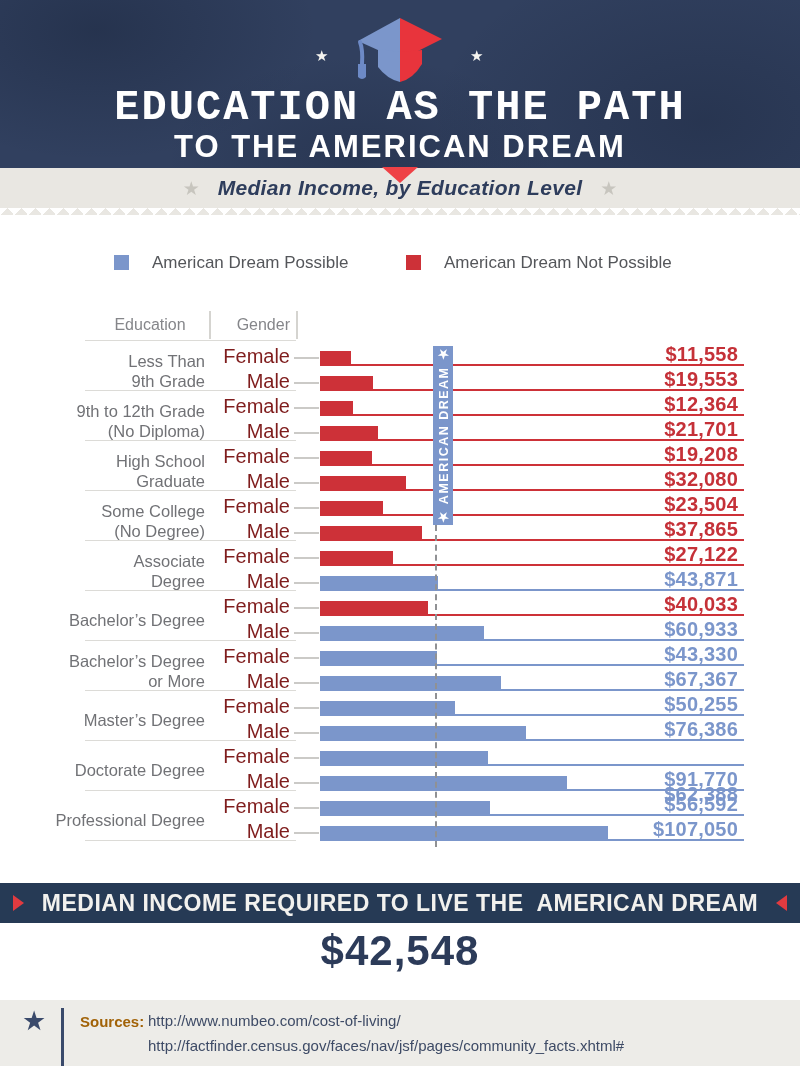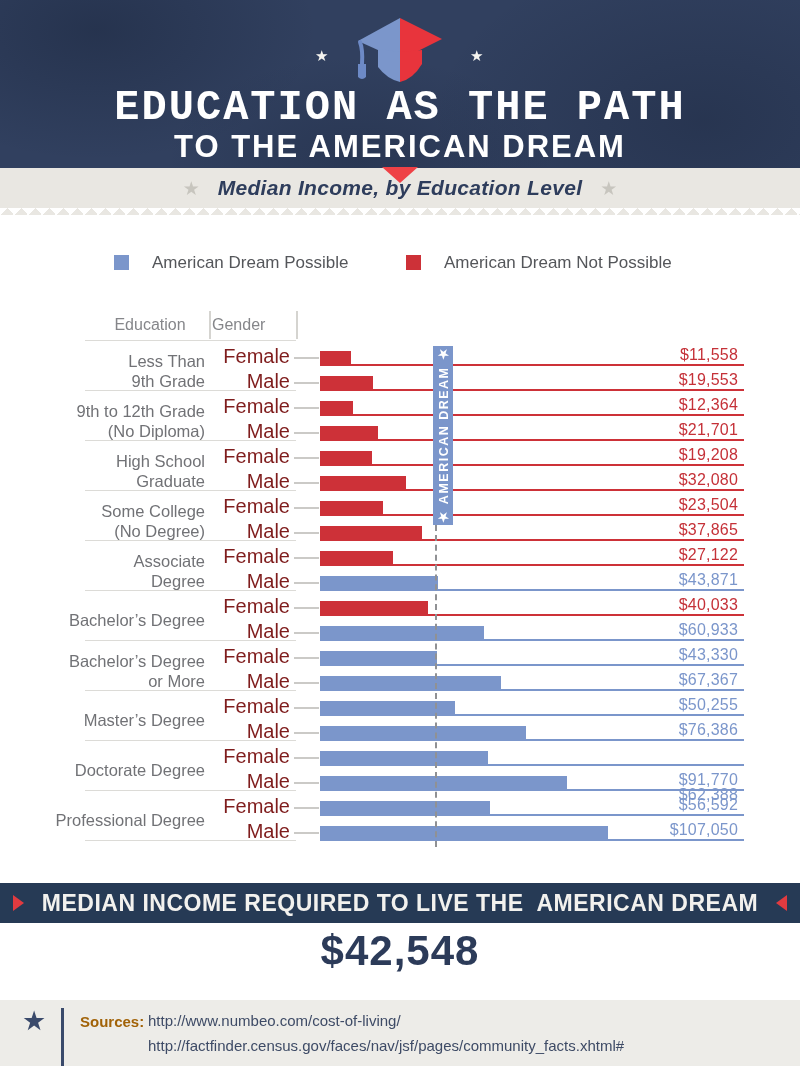--- a/index.html
+++ b/index.html
@@ -36,37 +36,37 @@
   .legend-item.possible{left:114px;}
   .legend-item.notpossible{left:406px;}
   .swatch{width:15px;height:15px;flex:0 0 15px;}
   .swatch.blue{background:#7b96cb;}
   .swatch.red{background:#cd3138;}
   .legend-label{color:#54565a;font-size:17px;line-height:17px;}
 
   
   .col-head{position:absolute;top:316px;color:#85868a;font-size:16px;line-height:18px;}
   .col-head.education{left:95px;width:110px;text-align:center;}
-  .col-head.gender{left:212px;width:70px;text-align:left;}
+  .col-head.gender{left:220px;width:70px;text-align:right;}
   .col-divider{position:absolute;top:311px;width:2px;height:28px;background:#d5d4d0;}
   .col-divider.d1{left:209px;}
   .col-divider.d2{left:296px;}
 
   
   .chart{position:absolute;left:0;top:345px;width:800px;height:505px;}
   .sep{position:absolute;left:85px;width:211px;height:1px;background:#dcdbd7;}
   .group-label{position:absolute;left:0;width:205px;text-align:right;color:#717276;
     font-size:16.5px;line-height:20px;white-space:pre-line;}
   .gender-label{position:absolute;left:150px;width:140px;text-align:right;color:#7f1d1d;
     font-size:20px;line-height:17px;}
   .leader{position:absolute;left:294px;width:25px;height:1.5px;background:#cbcac7;}
   .baseline{position:absolute;left:320px;width:424px;height:1.5px;}
   .bar{position:absolute;left:320px;height:13px;}
-  .val{position:absolute;left:556px;width:182px;text-align:right;font-size:16px;line-height:17px;
-    font-weight:normal;letter-spacing:.2px;}
+  .val{position:absolute;left:556px;width:182px;text-align:right;font-size:20px;line-height:17px;
+    font-weight:bold;letter-spacing:.2px;}
   .red-txt{color:#c53138;}
   .blue-txt{color:#7b96cb;}
   .red-bg{background:#cd3138;}
   .blue-bg{background:#7b96cb;}
   .ribbon{position:absolute;left:433px;top:1px;width:20px;height:179px;background:#7b96cb;
     display:flex;align-items:center;justify-content:center;}
   .ribbon-text{writing-mode:vertical-rl;transform:rotate(180deg);color:#ffffff;
     font-size:12.5px;font-weight:bold;letter-spacing:1.5px;white-space:nowrap;}
   .dashed{position:absolute;left:435px;top:180px;height:322px;width:0;border-left:2px dashed #909194;}
 

